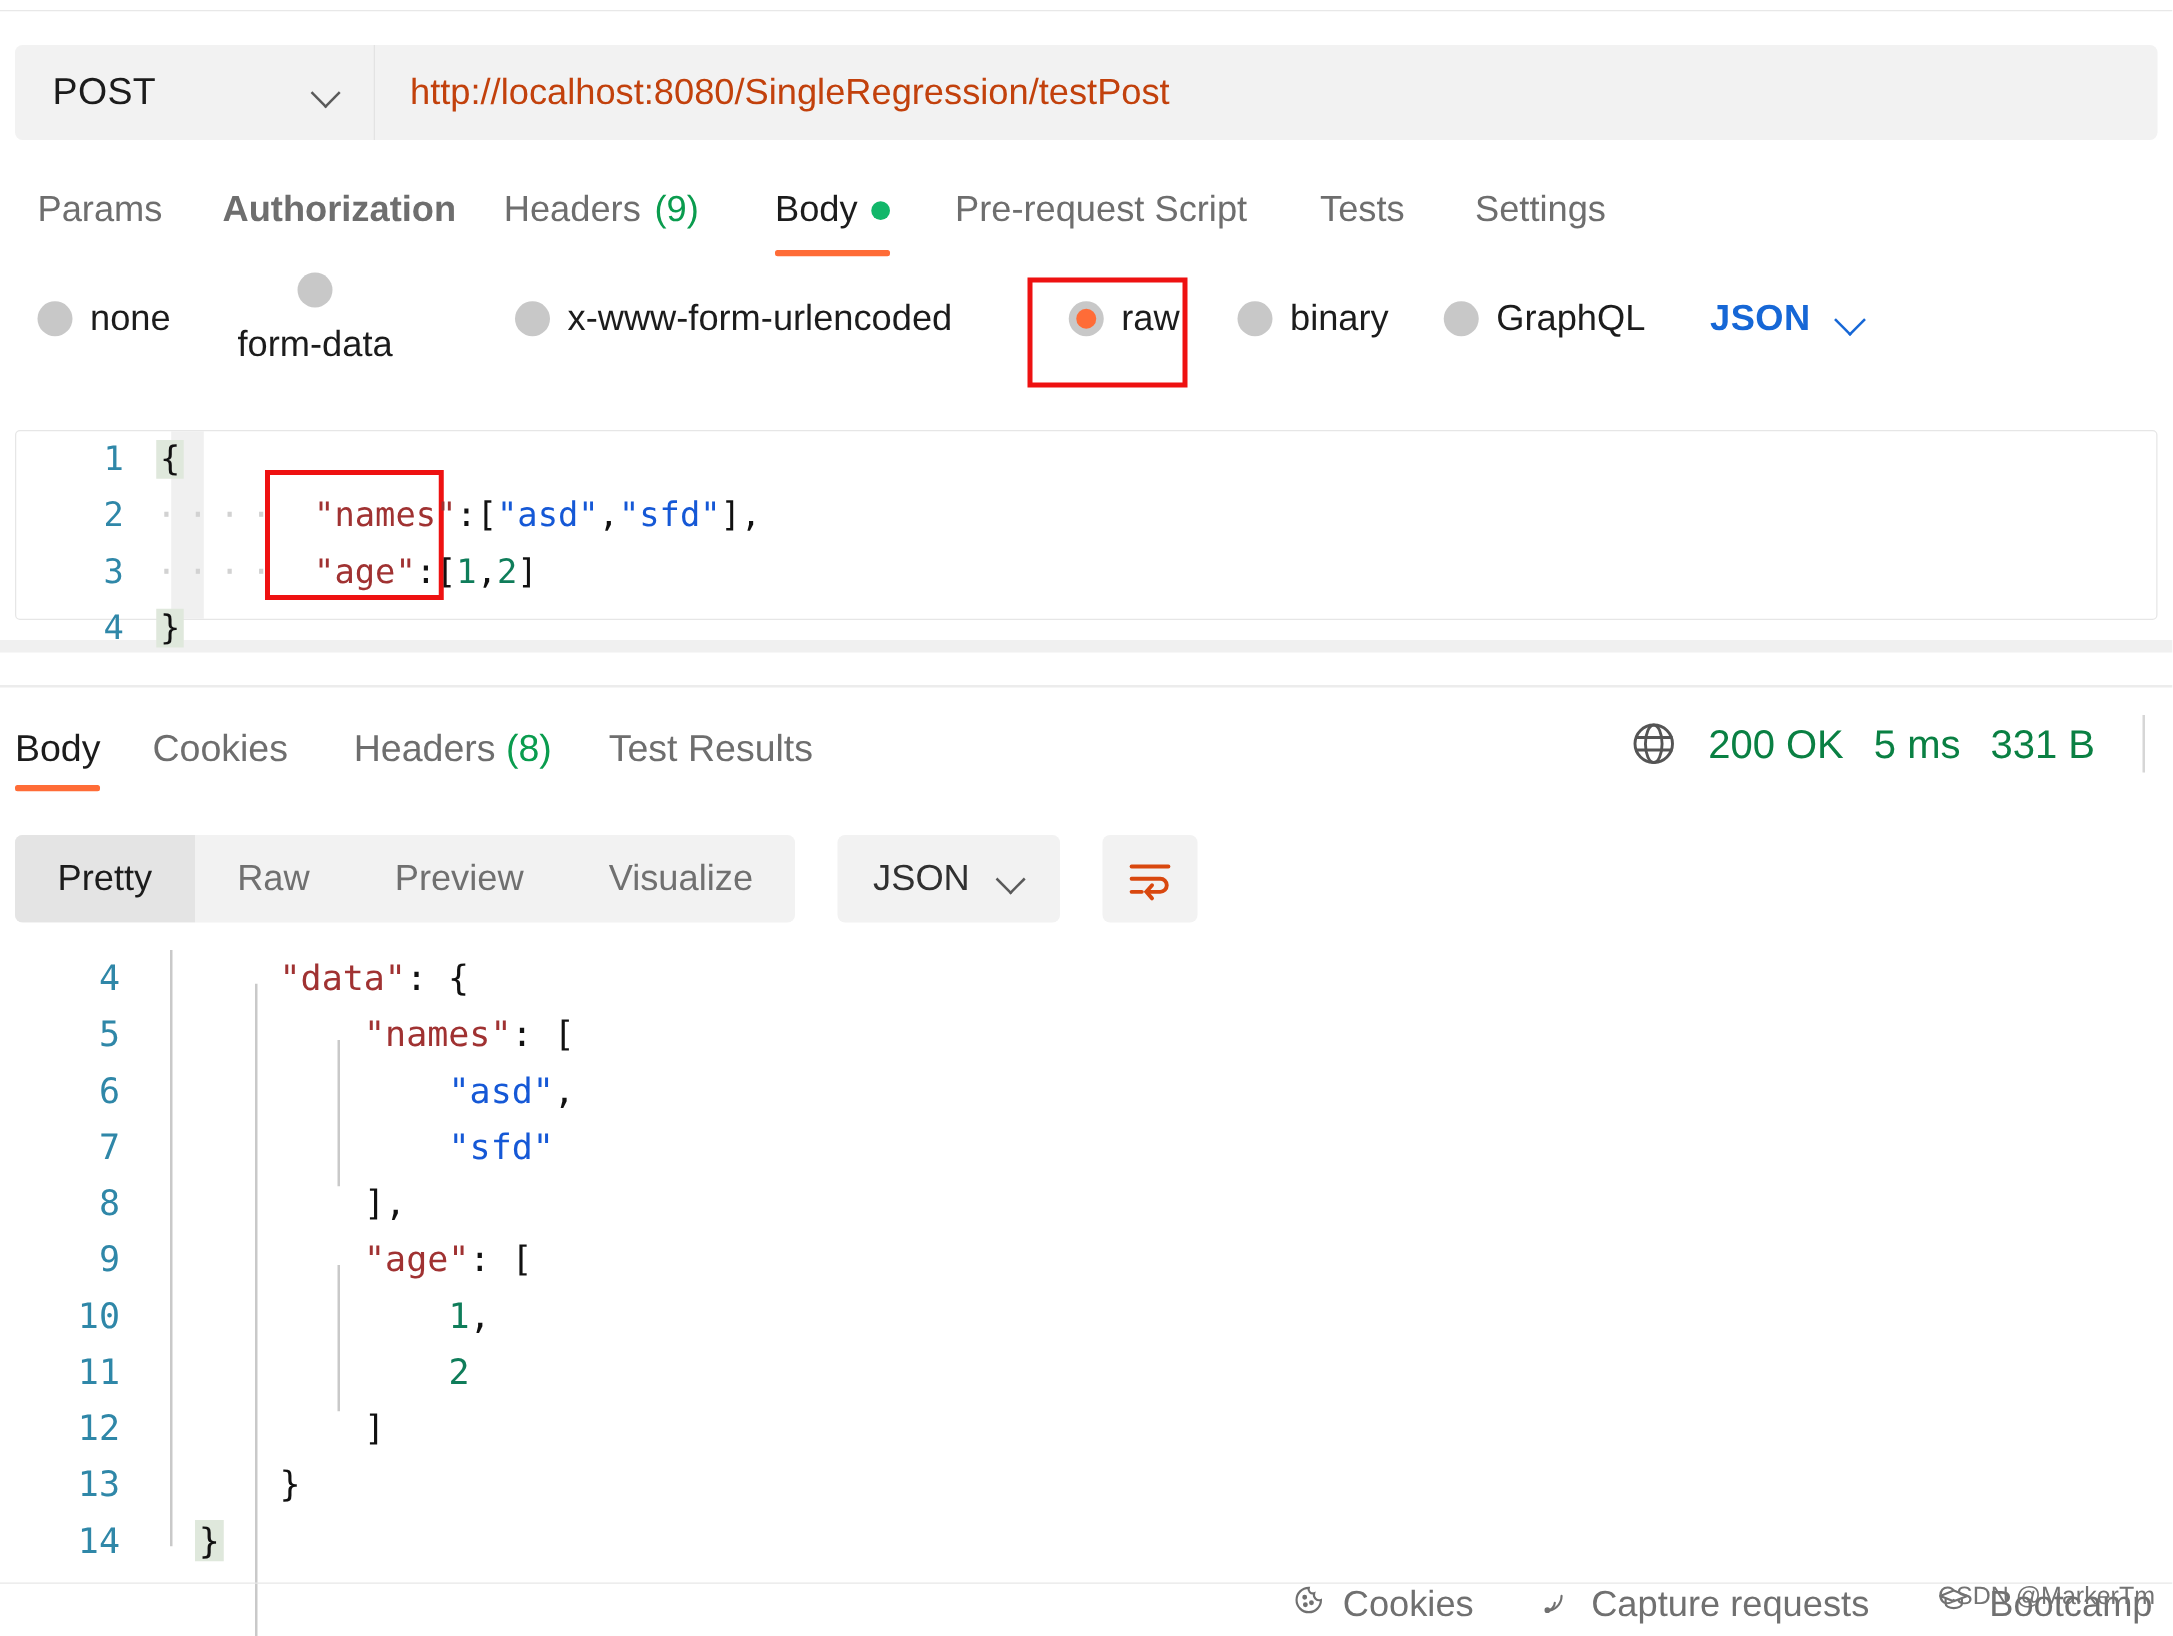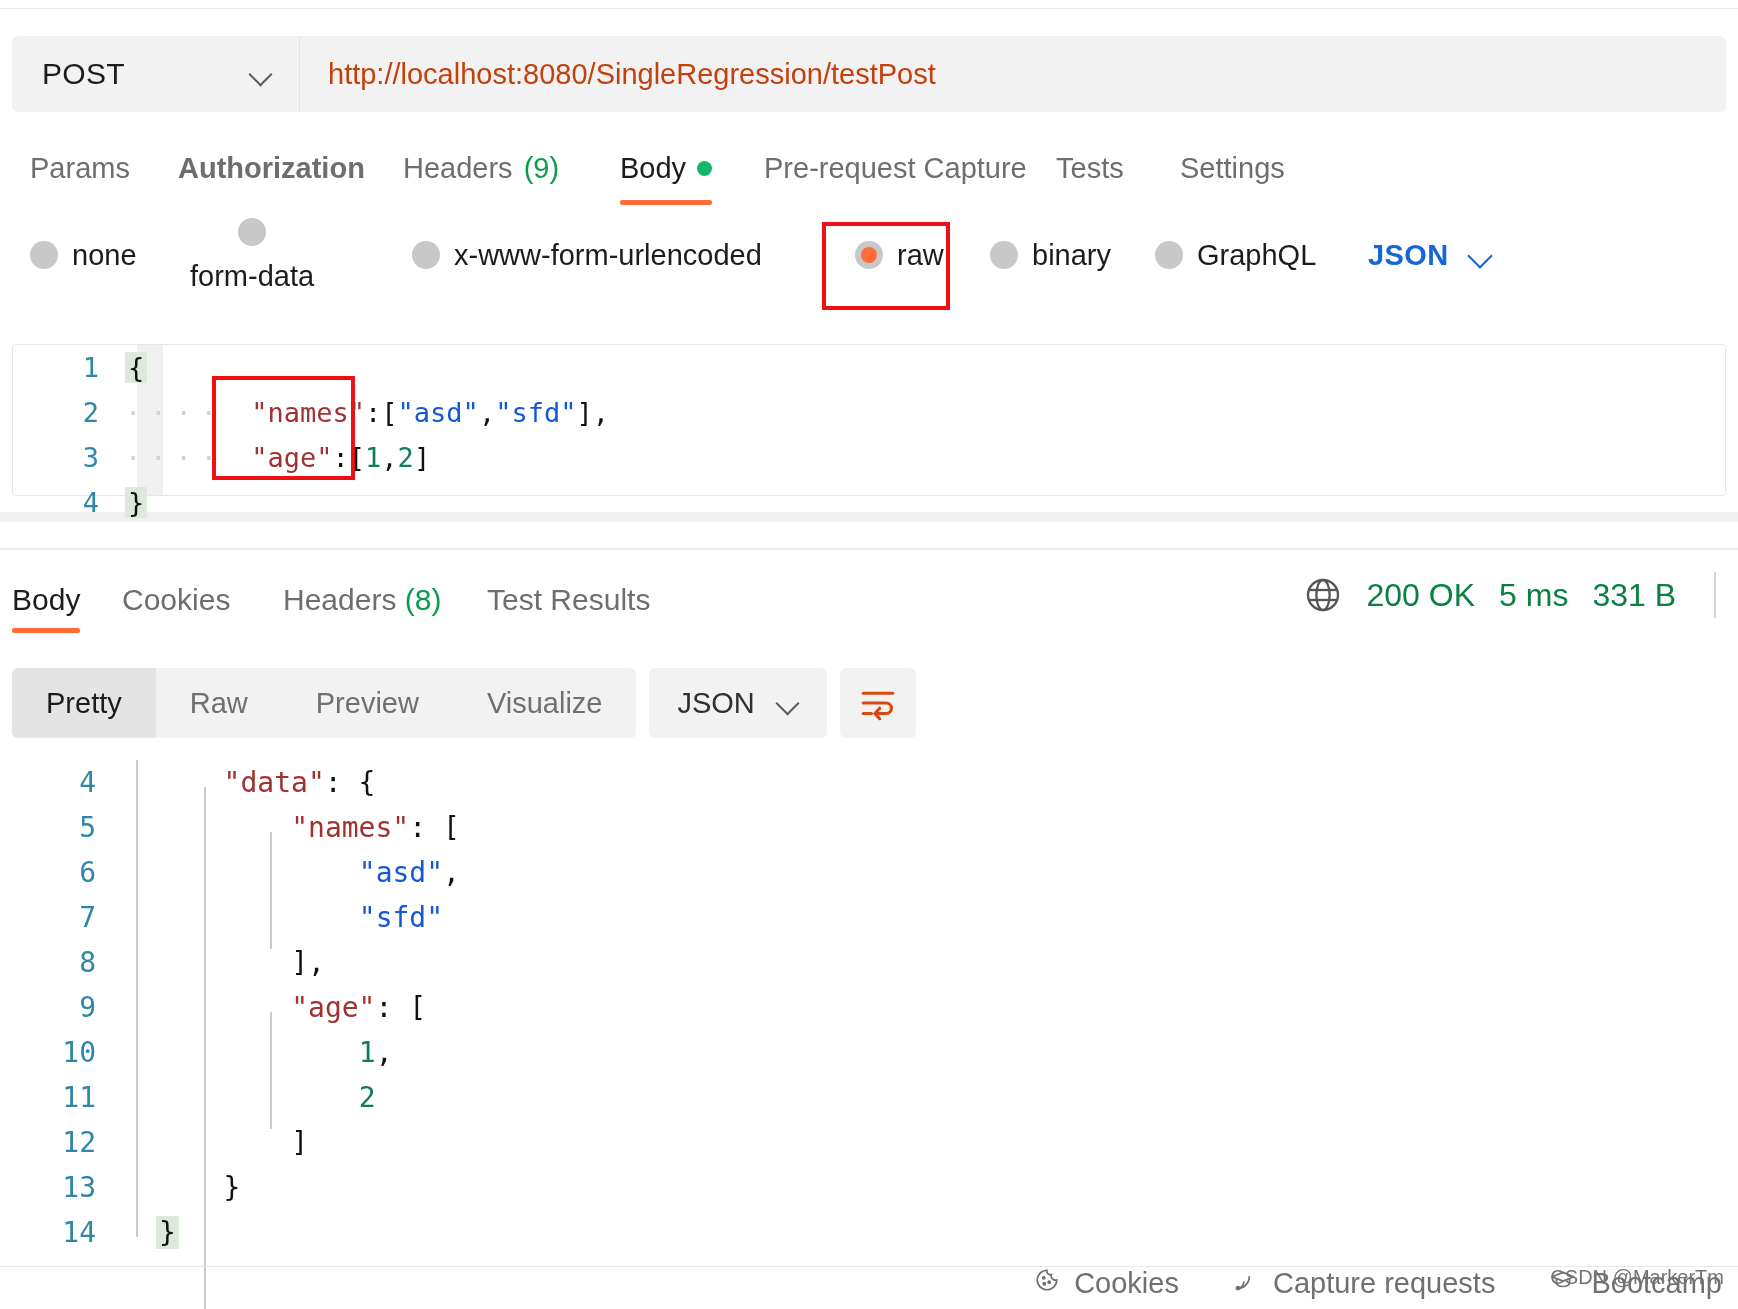--- a/index.html
+++ b/index.html
@@ -88,21 +88,21 @@
   .resp-tab { position:relative; font-size:30px; color:#6e6e6e; white-space:nowrap; }
   .resp-tab.active { color:#1c1c1c; }
   .resp-tab .underline { position:absolute; left:0; right:0; bottom:-16px; height:5px; background:#ff6c37; border-radius:2px; }
 
   .status-grp { position:absolute; top:572px; right:22px; display:flex; align-items:center; gap:24px; }
   .globe { width:40px; height:40px; }
   .status-txt { font-size:32px; color:#0a8043; white-space:nowrap; }
   .vdiv { width:2px; height:46px; background:#d6d6d6; margin-left:14px; }
 
   
-  .resp-toolbar { position:absolute; top:668px; left:12px; display:flex; align-items:center; gap:13px; }
+  .resp-toolbar { position:absolute; top:668px; left:12px; display:flex; align-items:center; gap:34px; }
   .seg { display:flex; background:#f2f2f2; border-radius:6px; overflow:hidden; height:70px; }
   .seg-item {
     display:flex; align-items:center; justify-content:center;
     padding:0 34px; font-size:29px; color:#707070; white-space:nowrap;
   }
   .seg-item.active { background:#e4e4e4; color:#1c1c1c; }
   .fmt-sel {
     display:flex; align-items:center; gap:22px; background:#f2f2f2; border-radius:6px;
     height:70px; padding:0 28px; font-size:29px; color:#303030;
   }
@@ -154,21 +154,21 @@
       <div class="req-tab" style="position: absolute; left: 403px;">
         <span>Headers</span>
         <span class="count-green">(9)</span>
       </div>
       <div class="req-tab active" style="position: absolute; left: 620px;">
         <span>Body</span>
         <span class="dot-green"></span>
         <span class="underline"></span>
       </div>
       <div class="req-tab" style="position: absolute; left: 764px;">
-        <span>Pre-request Capture</span>
+        <span>Pre-request Script</span>
       </div>
       <div class="req-tab" style="position: absolute; left: 1056px;">
         <span>Tests</span>
       </div>
       <div class="req-tab" style="position: absolute; left: 1180px;">
         <span>Settings</span>
       </div>
     </div>
 
   <div class="body-types" id="body-types">

